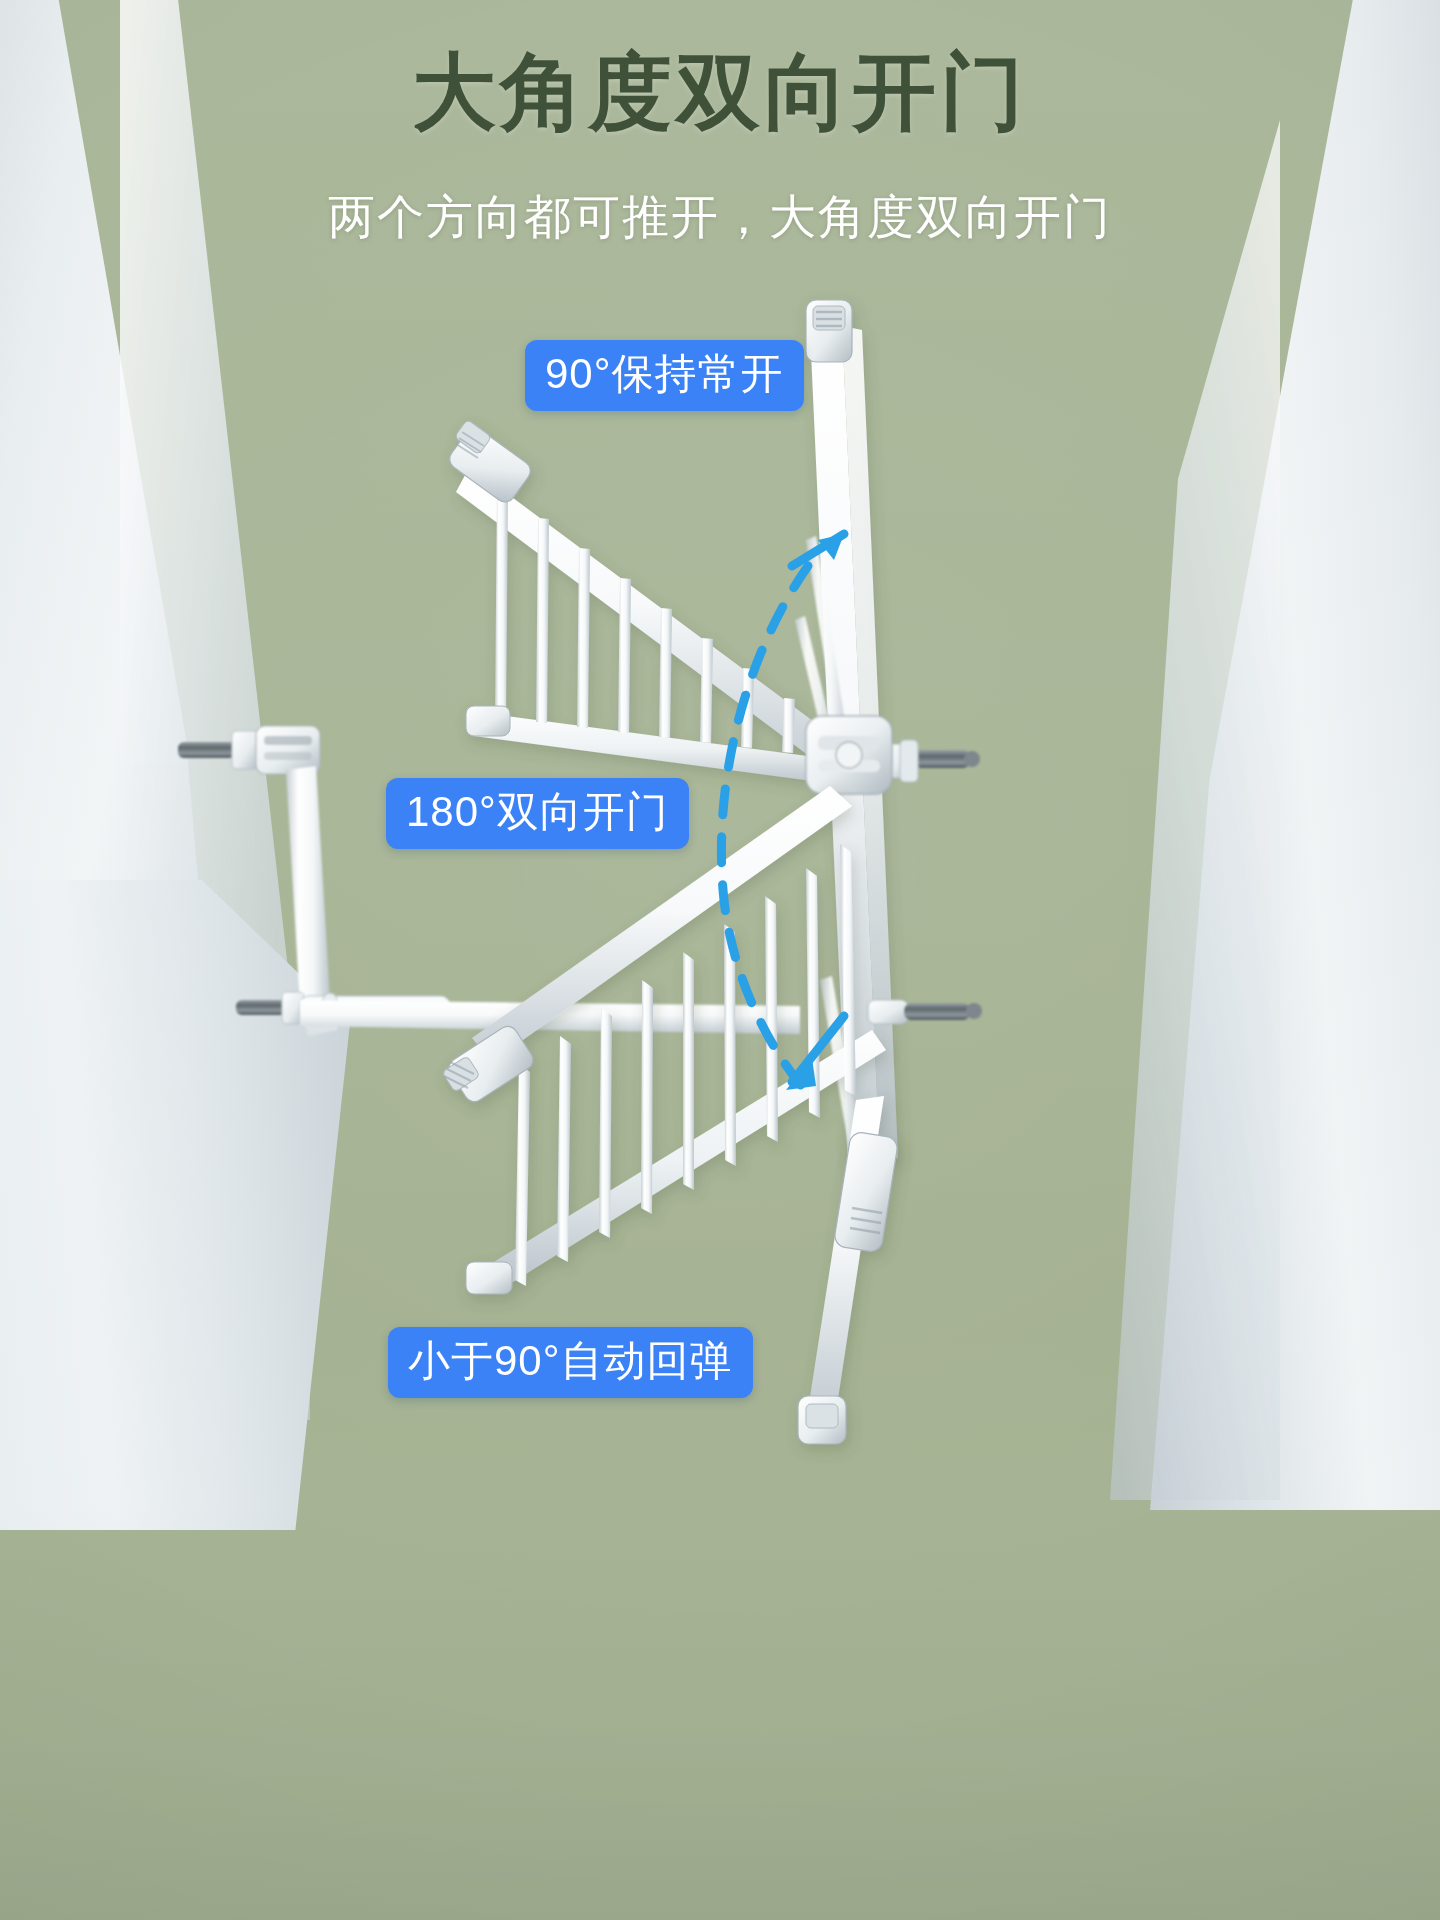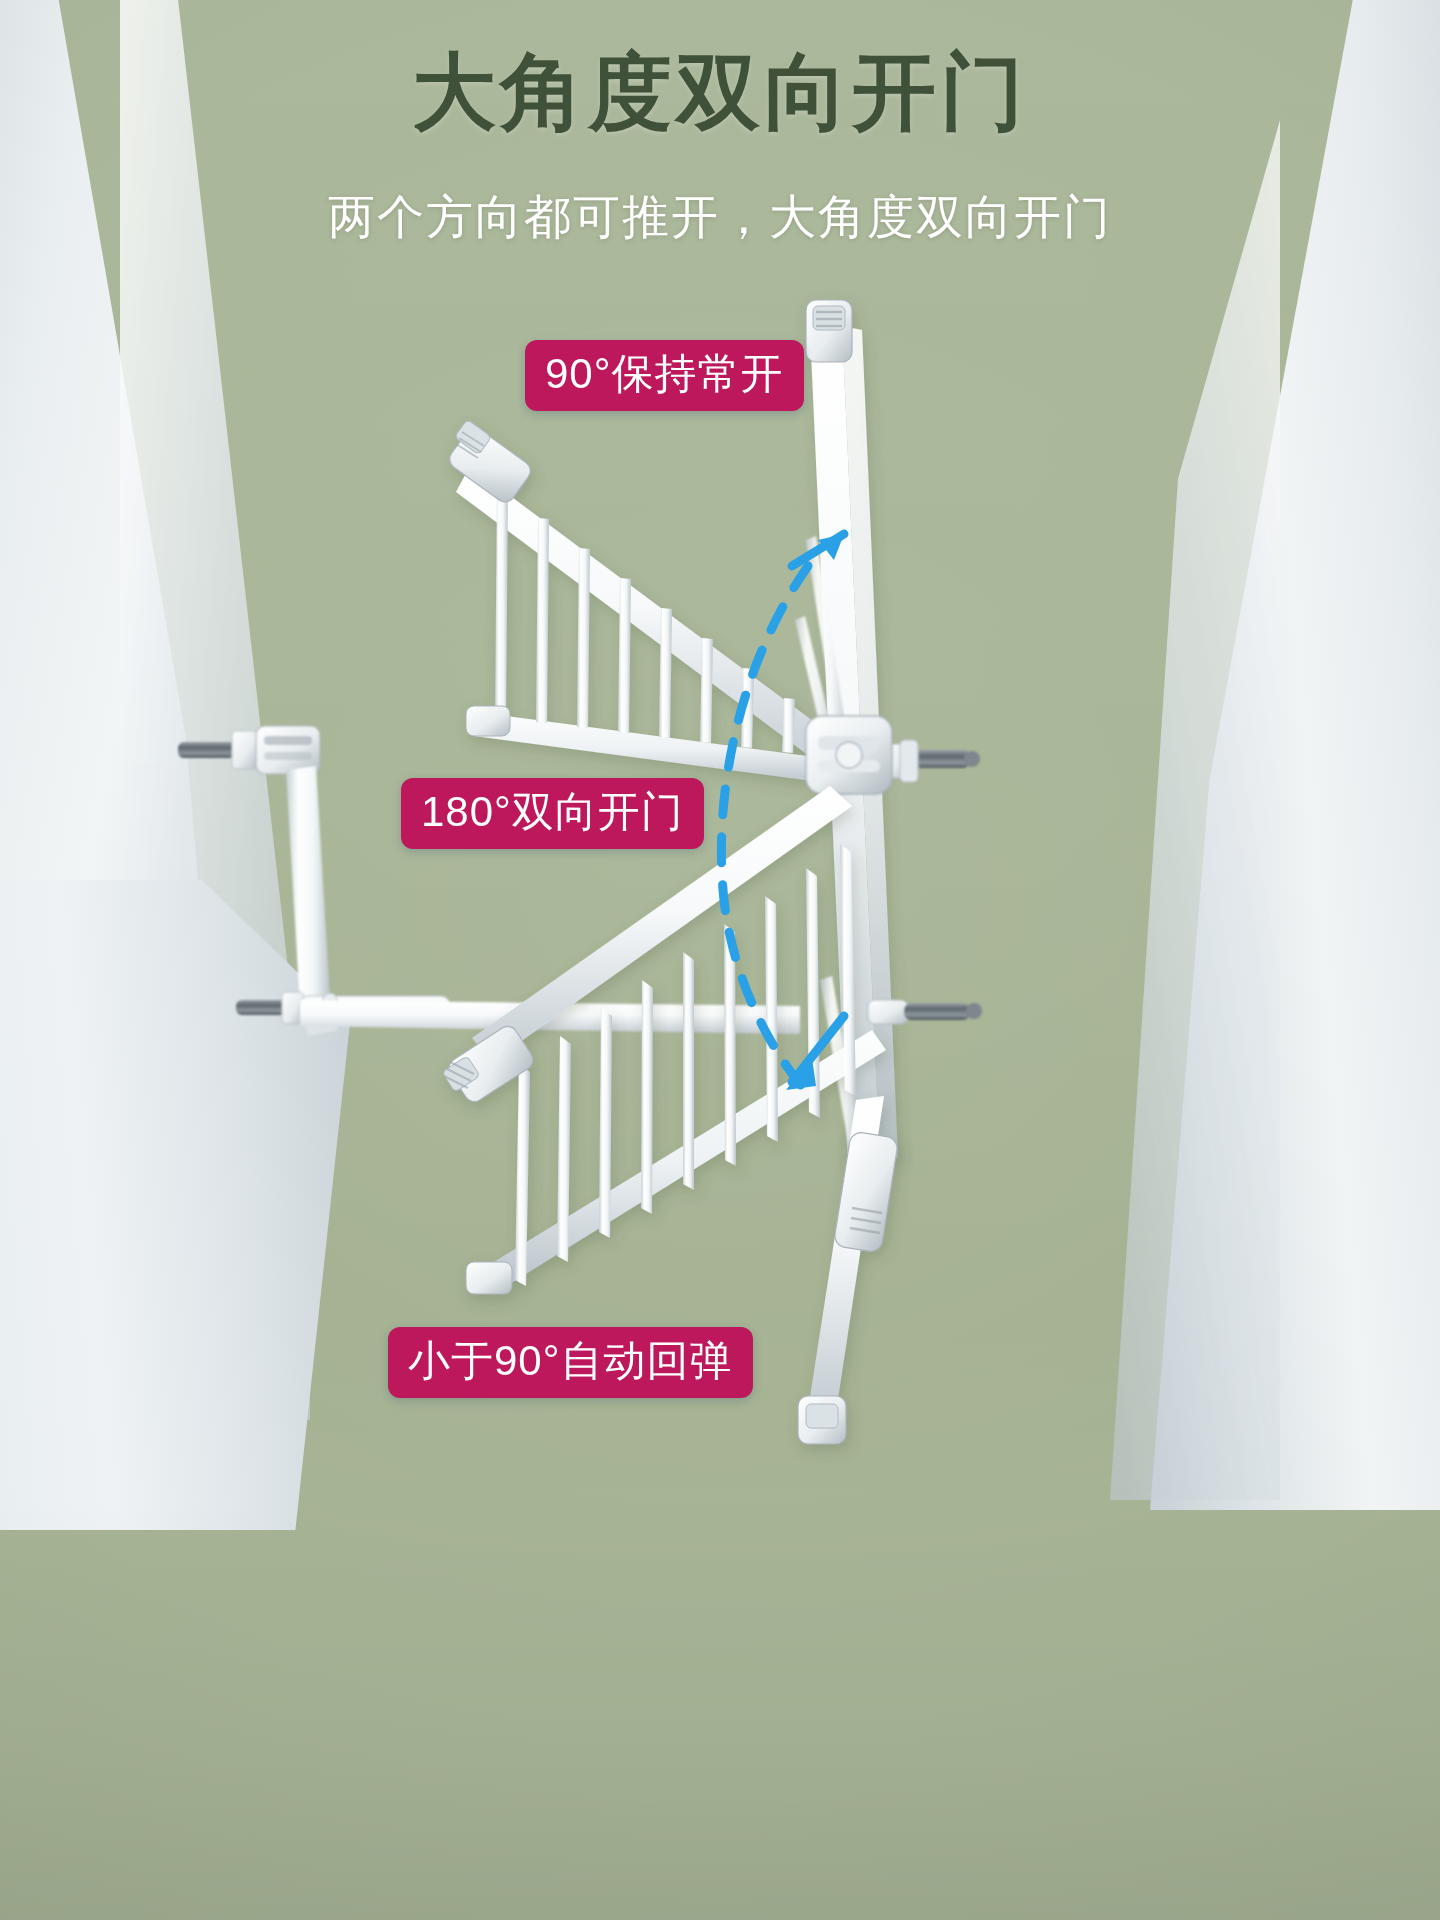--- a/index.html
+++ b/index.html
@@ -70,33 +70,33 @@
     font-size:47px;font-weight:400;color:#ffffff;letter-spacing:2px;
     text-shadow:0 1px 4px rgba(70,85,60,0.25);
   }
 
   
   #product{position:absolute;left:0;top:0;width:1440px;height:1920px;}
 
   
   .badge{
     position:absolute;
-    background:#be185d;
+    background:#3b82f6;
     color:#ffffff;
     border-radius:12px;
     font-size:42px;
     font-weight:500;
     letter-spacing:1px;
     padding:10px 20px 14px 20px;
     white-space:nowrap;
     box-shadow:0 3px 10px rgba(20,70,110,0.22);
     line-height:1.12;
   }
   #badge-90{left:525px;top:340px;}
-  #badge-180{left:401px;top:778px;}
+  #badge-180{left:386px;top:778px;}
   #badge-rebound{left:352px;top:1327px;margin-left:36px;}
 </style>
 </head>
 <body>
 
 <div id="stage">
 
   <div class="bg"></div>
   <div class="bg-vignette"></div>
 

